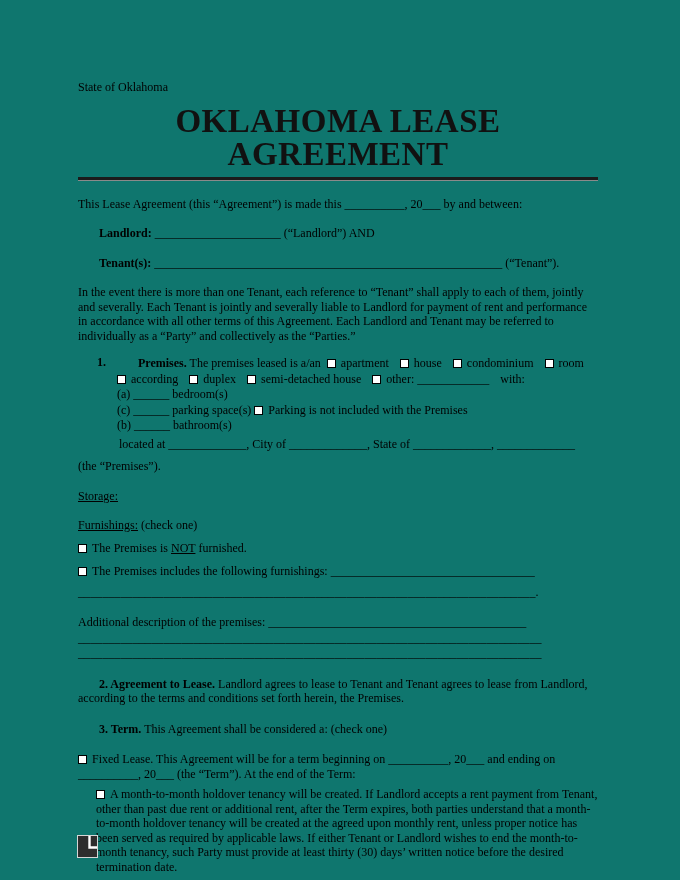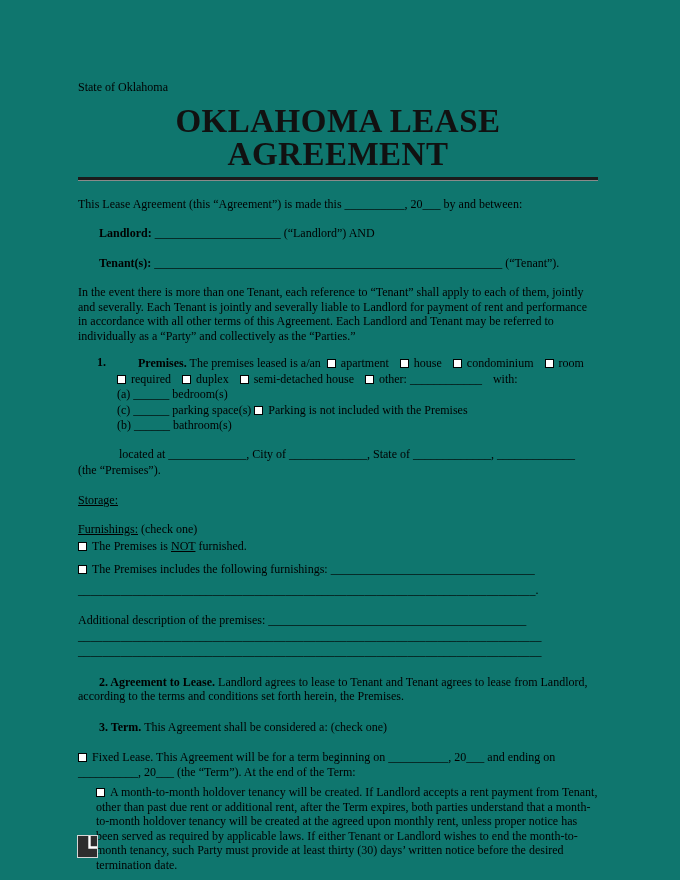--- a/index.html
+++ b/index.html
@@ -9,24 +9,24 @@
     font-family: Liberation Serif, serif; font-size: 12px; line-height: 14.5px;
     color: #000; overflow: hidden;
   }
   .content { padding: 80px 82px 0 78px; }
   .state { font-size: 12px; }
   .title {
     font-size: 33px; line-height: 33px; font-weight: bold; text-align: center;
     margin-top: 10px; letter-spacing: 0.5px; color: #111;
   }
   .rule { height: 4px; background: #1b1b1b; border-bottom: 1px solid #8a8a8a; margin-top: 6px; }
-  .para { margin-top: 2px; }
+  .para { margin-top: 8px; }
   .gap16 { margin-top: 16px; }
   .gap15 { margin-top: 15px; }
-  .gap14 { margin-top: 14px; padding-left: 41px; }
+  .gap14 { margin-top: 4px; padding-left: 41px; }
   .gap6 { margin-top: 6px; }
   .gap4 { margin-top: 9px; }
   .gap1 { margin-top: 1px; }
   b, .bold { font-weight: bold; margin-left: 21px; }
   .ul { text-decoration: underline; }
   .cb {
     display: inline-block; width: 9px; height: 9px;
     border: 1.3px solid #000; vertical-align: -1px; margin-right: 5px;
     background: #fff;
   }
@@ -55,21 +55,21 @@
     <p class="para gap15"><b>Landlord:</b> <span class="blank">_____________________</span> <span>(“Landlord”) AND</span></p>
 
     <p class="para gap15"><b>Tenant(s):</b> <span class="blank">__________________________________________________________</span> <span>(“Tenant”).</span></p>
 
     <p class="para gap15">In the event there is more than one Tenant, each reference to “Tenant” shall apply to each of them, jointly and severally. Each Tenant is jointly and severally liable to Landlord for payment of rent and performance in accordance with all other terms of this Agreement. Each Landlord and Tenant may be referred to individually as a “Party” and collectively as the “Parties.”</p>
 
     <div class="numbered">
       <span class="num">1.</span>
       <div class="numbody">
         <div class="line"><b>Premises.</b> <span>The premises leased is a/an</span>&nbsp; <span class="opt"><span class="cb"></span><span>apartment</span></span><span class="opt"><span class="cb"></span><span>house</span></span><span class="opt"><span class="cb"></span><span>condominium</span></span><span class="opt"><span class="cb"></span><span>room</span></span></div>
-        <div class="line"><span class="opt"><span class="cb"></span><span>required</span></span><span class="opt"><span class="cb"></span><span>duplex</span></span><span class="opt"><span class="cb"></span><span>semi-detached house</span></span><span class="opt"><span class="cb"></span><span>other:</span> <span class="blank">____________</span></span><span>with:</span></div>
+        <div class="line"><span class="opt"><span class="cb"></span><span>according</span></span><span class="opt"><span class="cb"></span><span>duplex</span></span><span class="opt"><span class="cb"></span><span>semi-detached house</span></span><span class="opt"><span class="cb"></span><span>other:</span> <span class="blank">____________</span></span><span>with:</span></div>
         <div class="line"><span>(a)</span> <span class="blank">______</span> <span>bedroom(s)</span></div>
         <div class="line"><span>(c)</span> <span class="blank">______</span> <span>parking space(s)</span> <span class="cb"></span><span>Parking is not included with the Premises</span></div>
         <div class="line"><span>(b)</span> <span class="blank">______</span> <span>bathroom(s)</span></div>
       </div>
     </div>
 
     <p class="para gap14"><span>located at</span> <span class="blank">_____________</span><span>, City of</span> <span class="blank">_____________</span><span>, State of</span> <span class="blank">_____________</span><span>,</span> <span class="blank">_____________</span></p>
     <p class="para">(the “Premises”).</p>
 
     <p class="para gap15"><span class="ul">Storage:</span></p>

